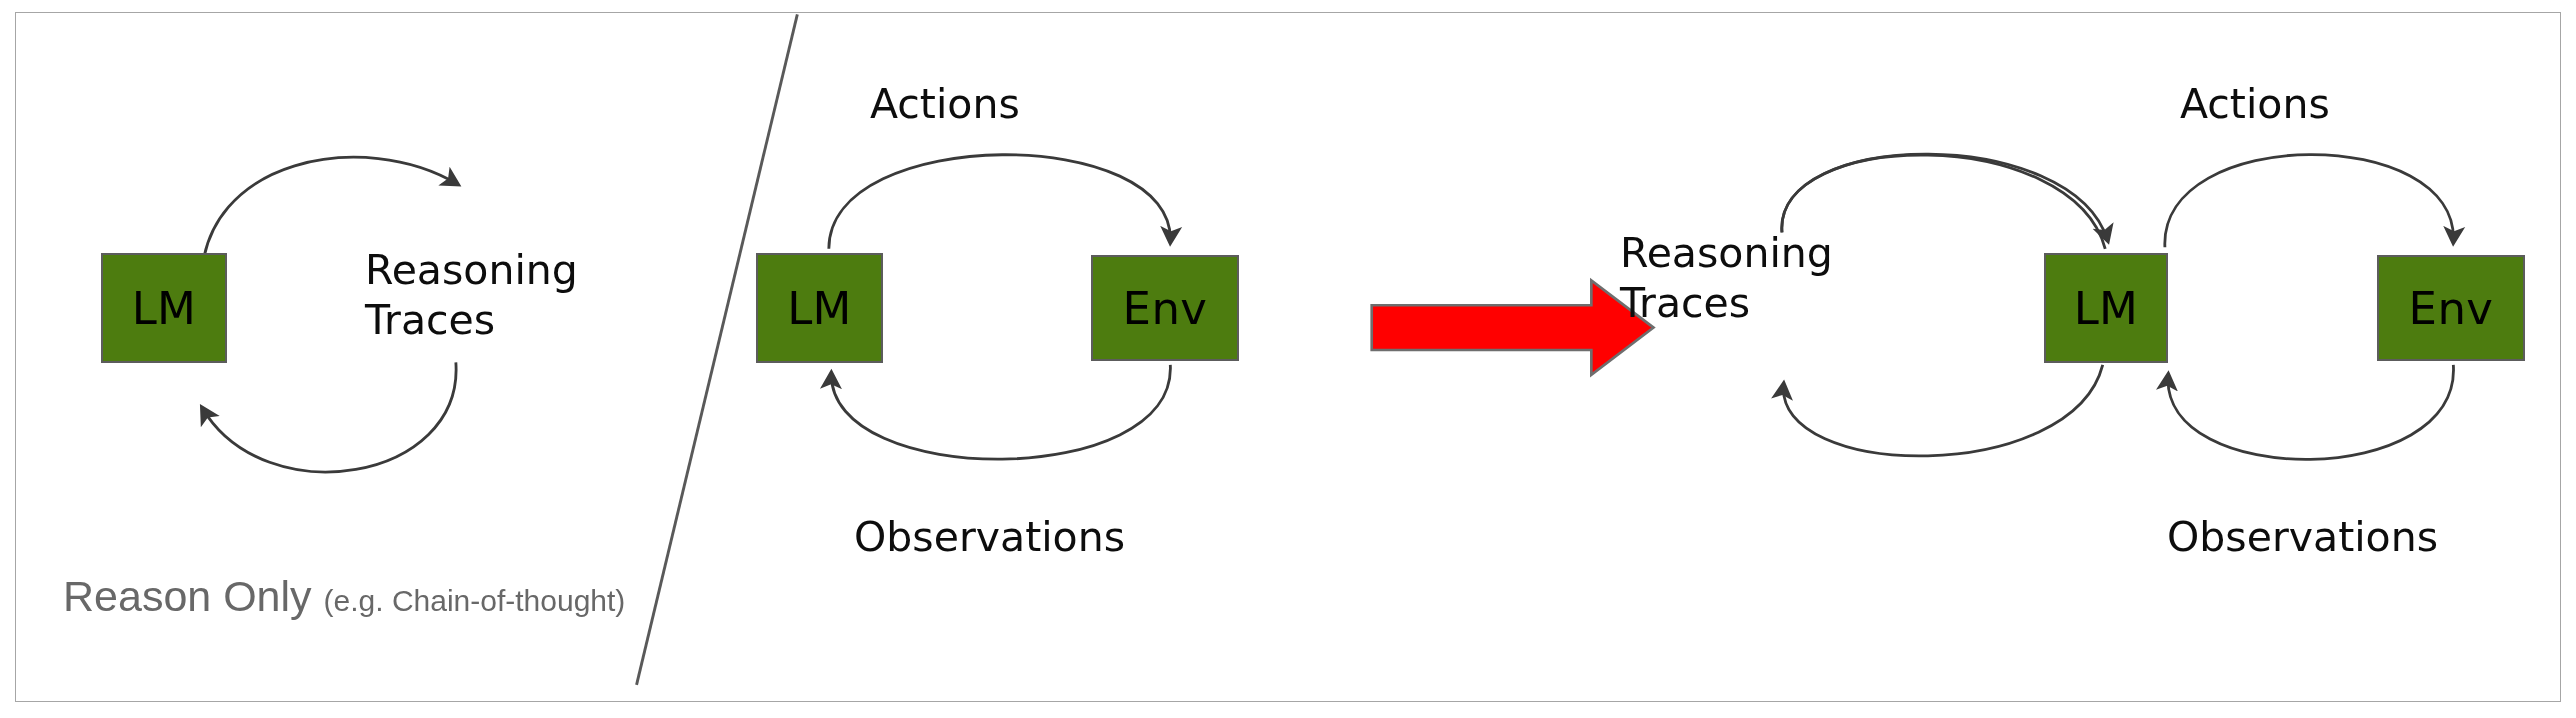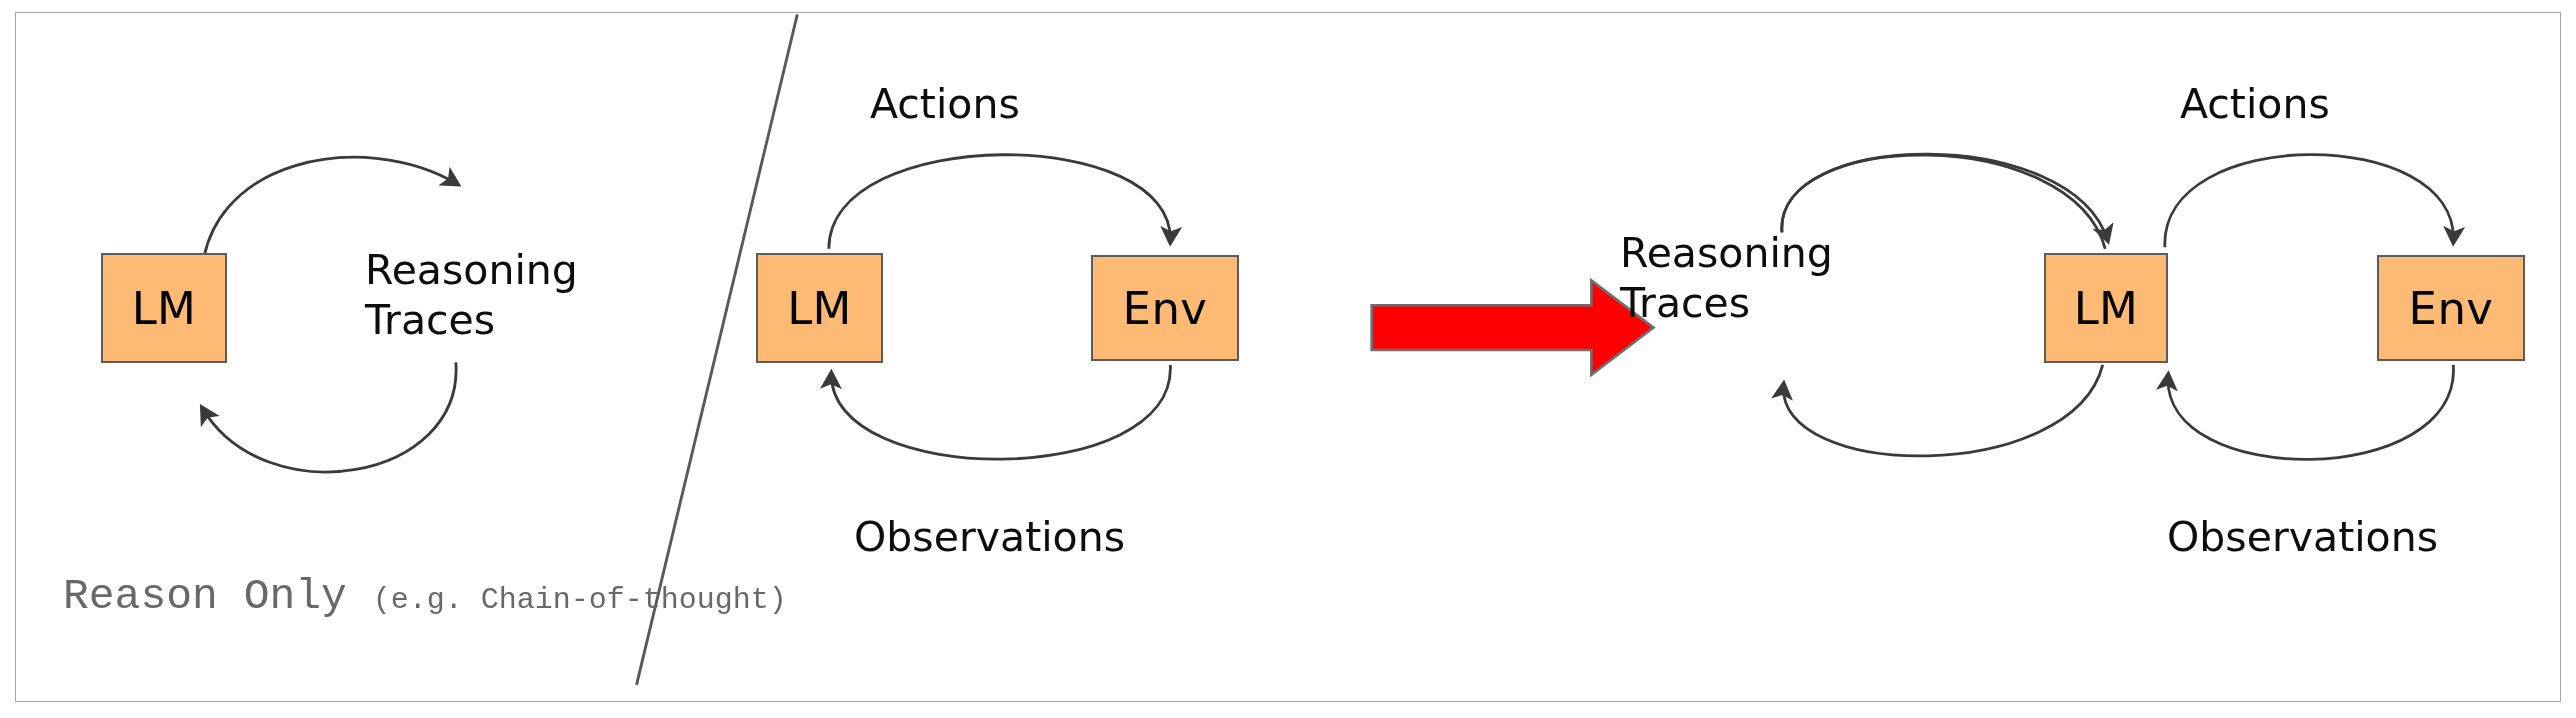--- a/index.html
+++ b/index.html
@@ -29,21 +29,21 @@
   svg.layer {
     position: absolute;
     left: 0;
     top: 0;
     width: 2576px;
     height: 719px;
     pointer-events: none;
   }
   .node-box {
     position: absolute;
-    background: #fdba74;
+    background: #4d7c0f;
     border: 2.5px solid #5c5c5c;
     box-sizing: border-box;
     display: flex;
     align-items: center;
     justify-content: center;
   }
   .node-label {
     font-family: "DejaVu Sans", sans-serif;
     font-size: 45px;
     color: #000000;
@@ -57,21 +57,21 @@
     color: #0d0d0d;
     white-space: nowrap;
     line-height: 1.25;
   }
   .edge-label.two-line {
     line-height: 1.22;
   }
   .caption {
     position: absolute;
     white-space: nowrap;
-    font-family: Liberation Mono, monospace;
+    font-family: Liberation Sans, sans-serif;
     text-align: center;
   }
   .caption .main {
     font-size: 43px;
     color: #686868;
   }
   .caption .sub {
     font-size: 30px;
     color: #686868;
   }

